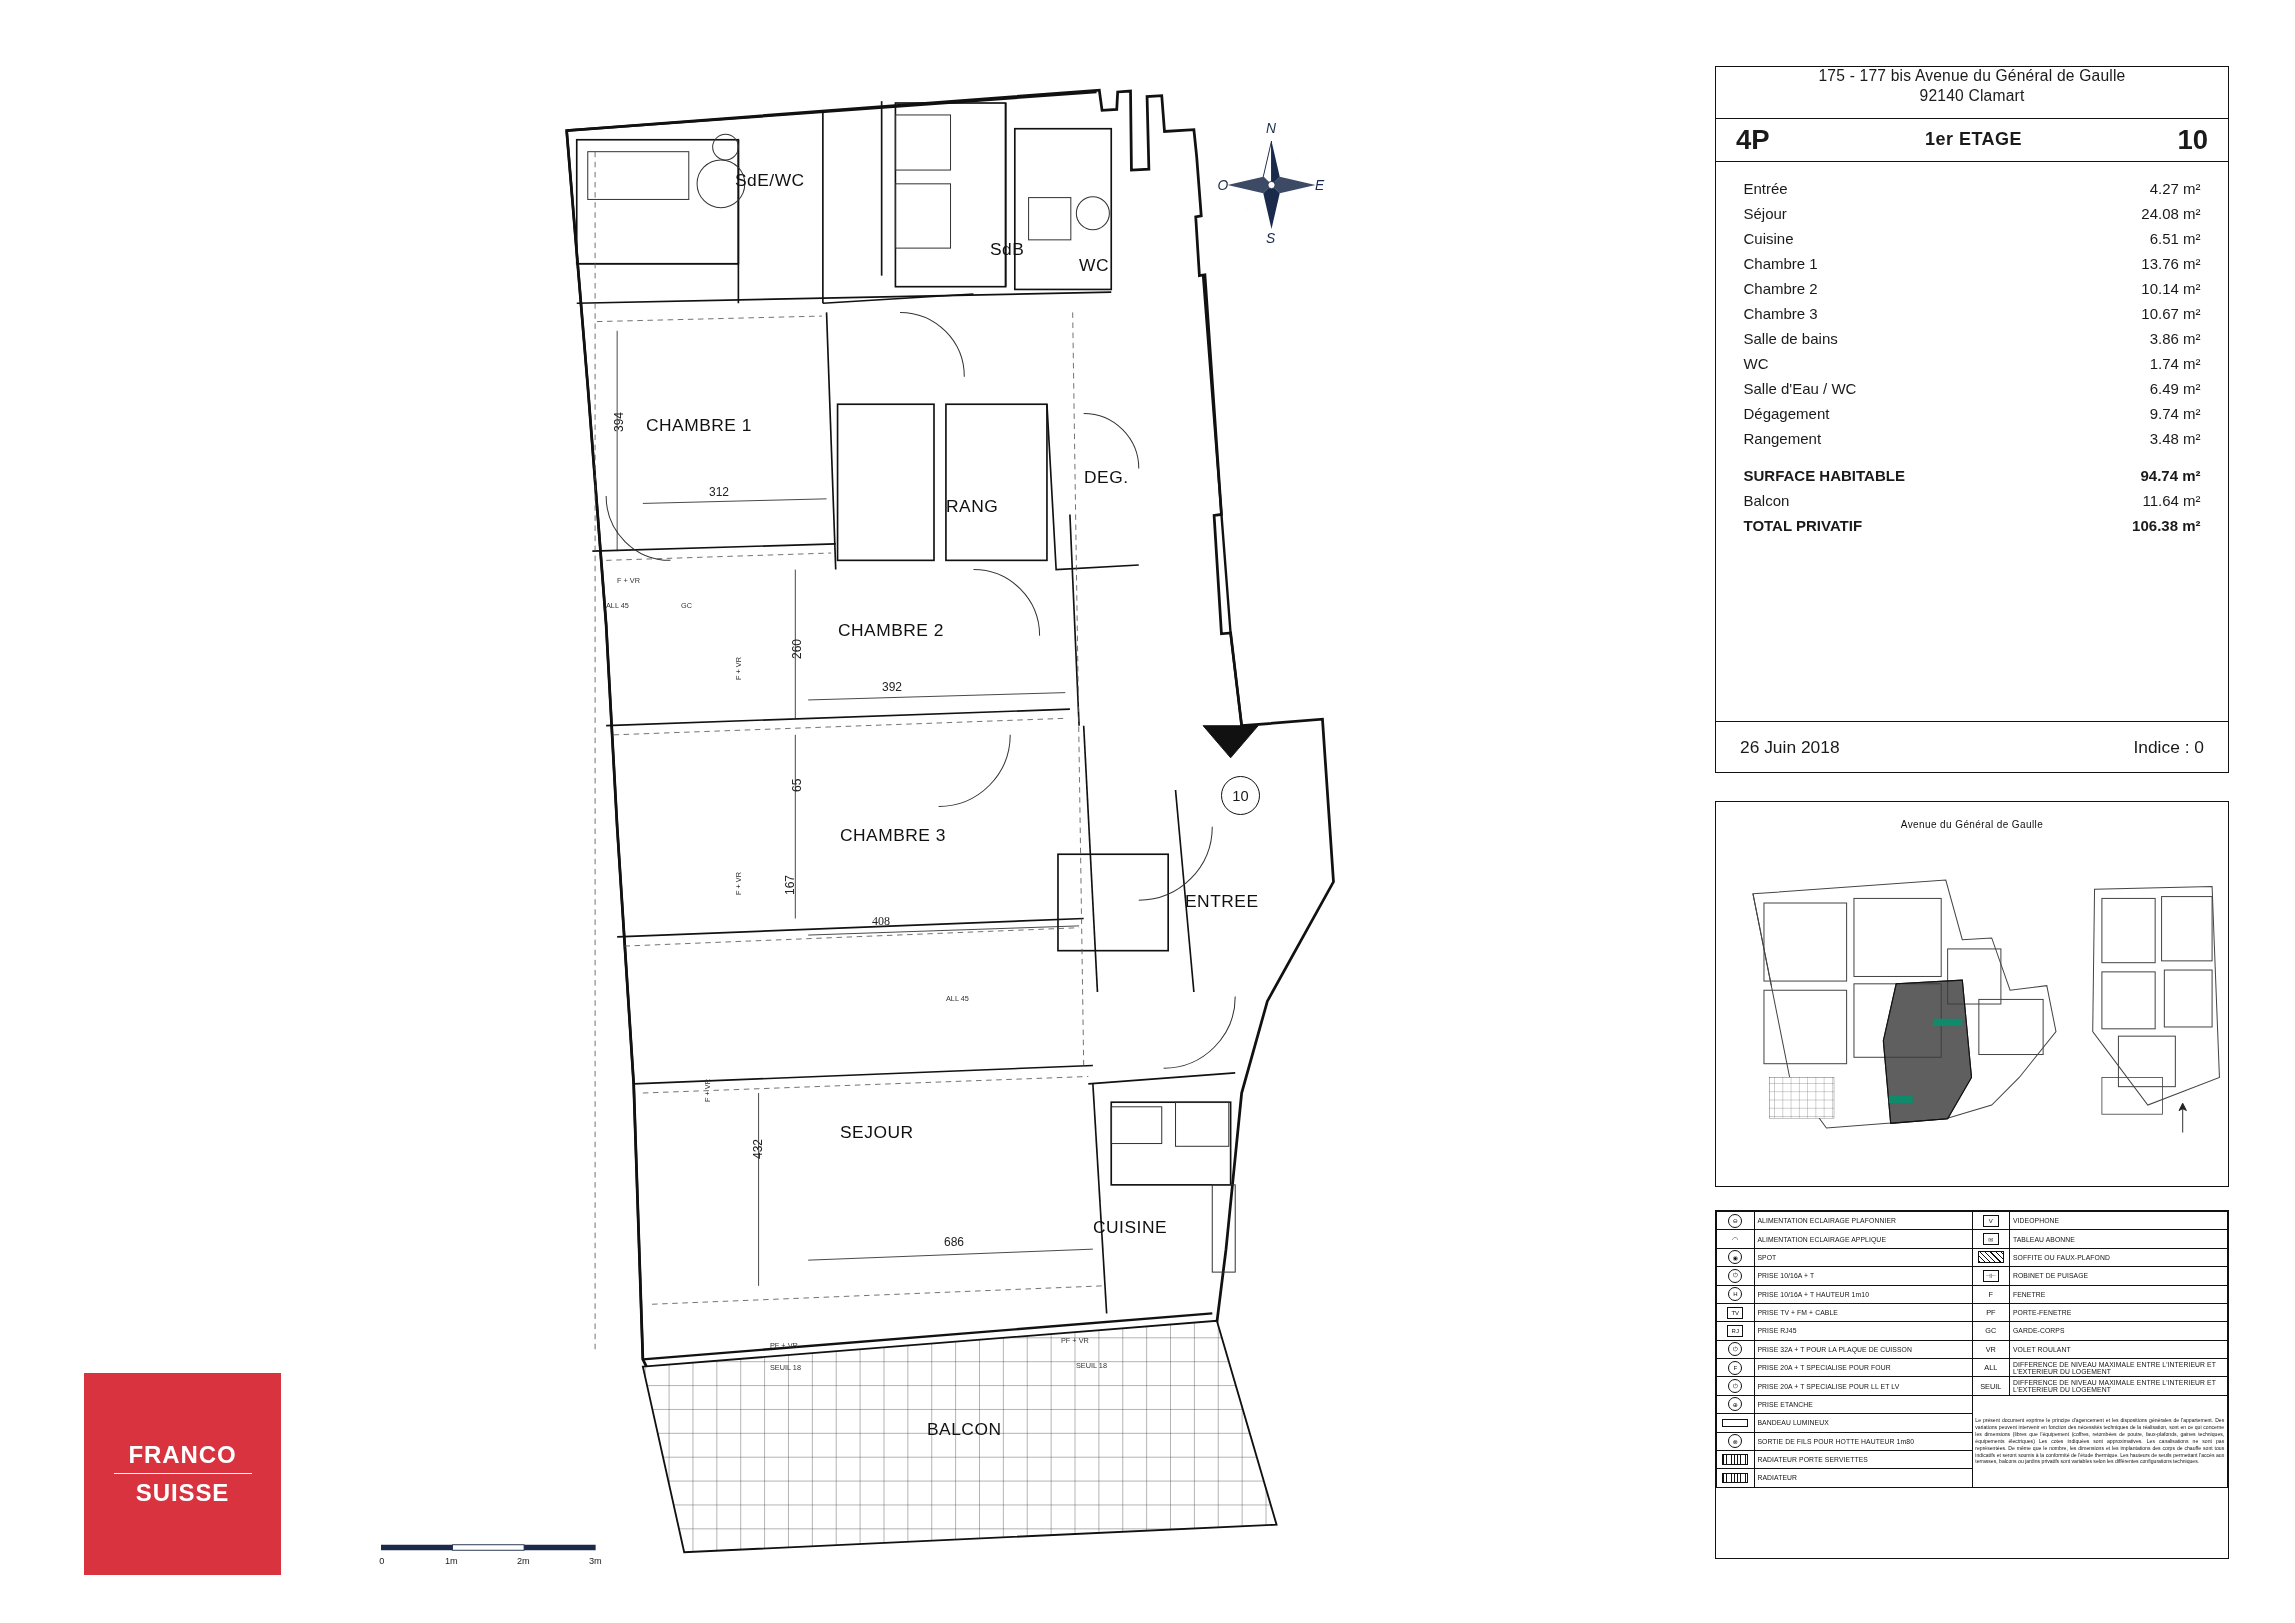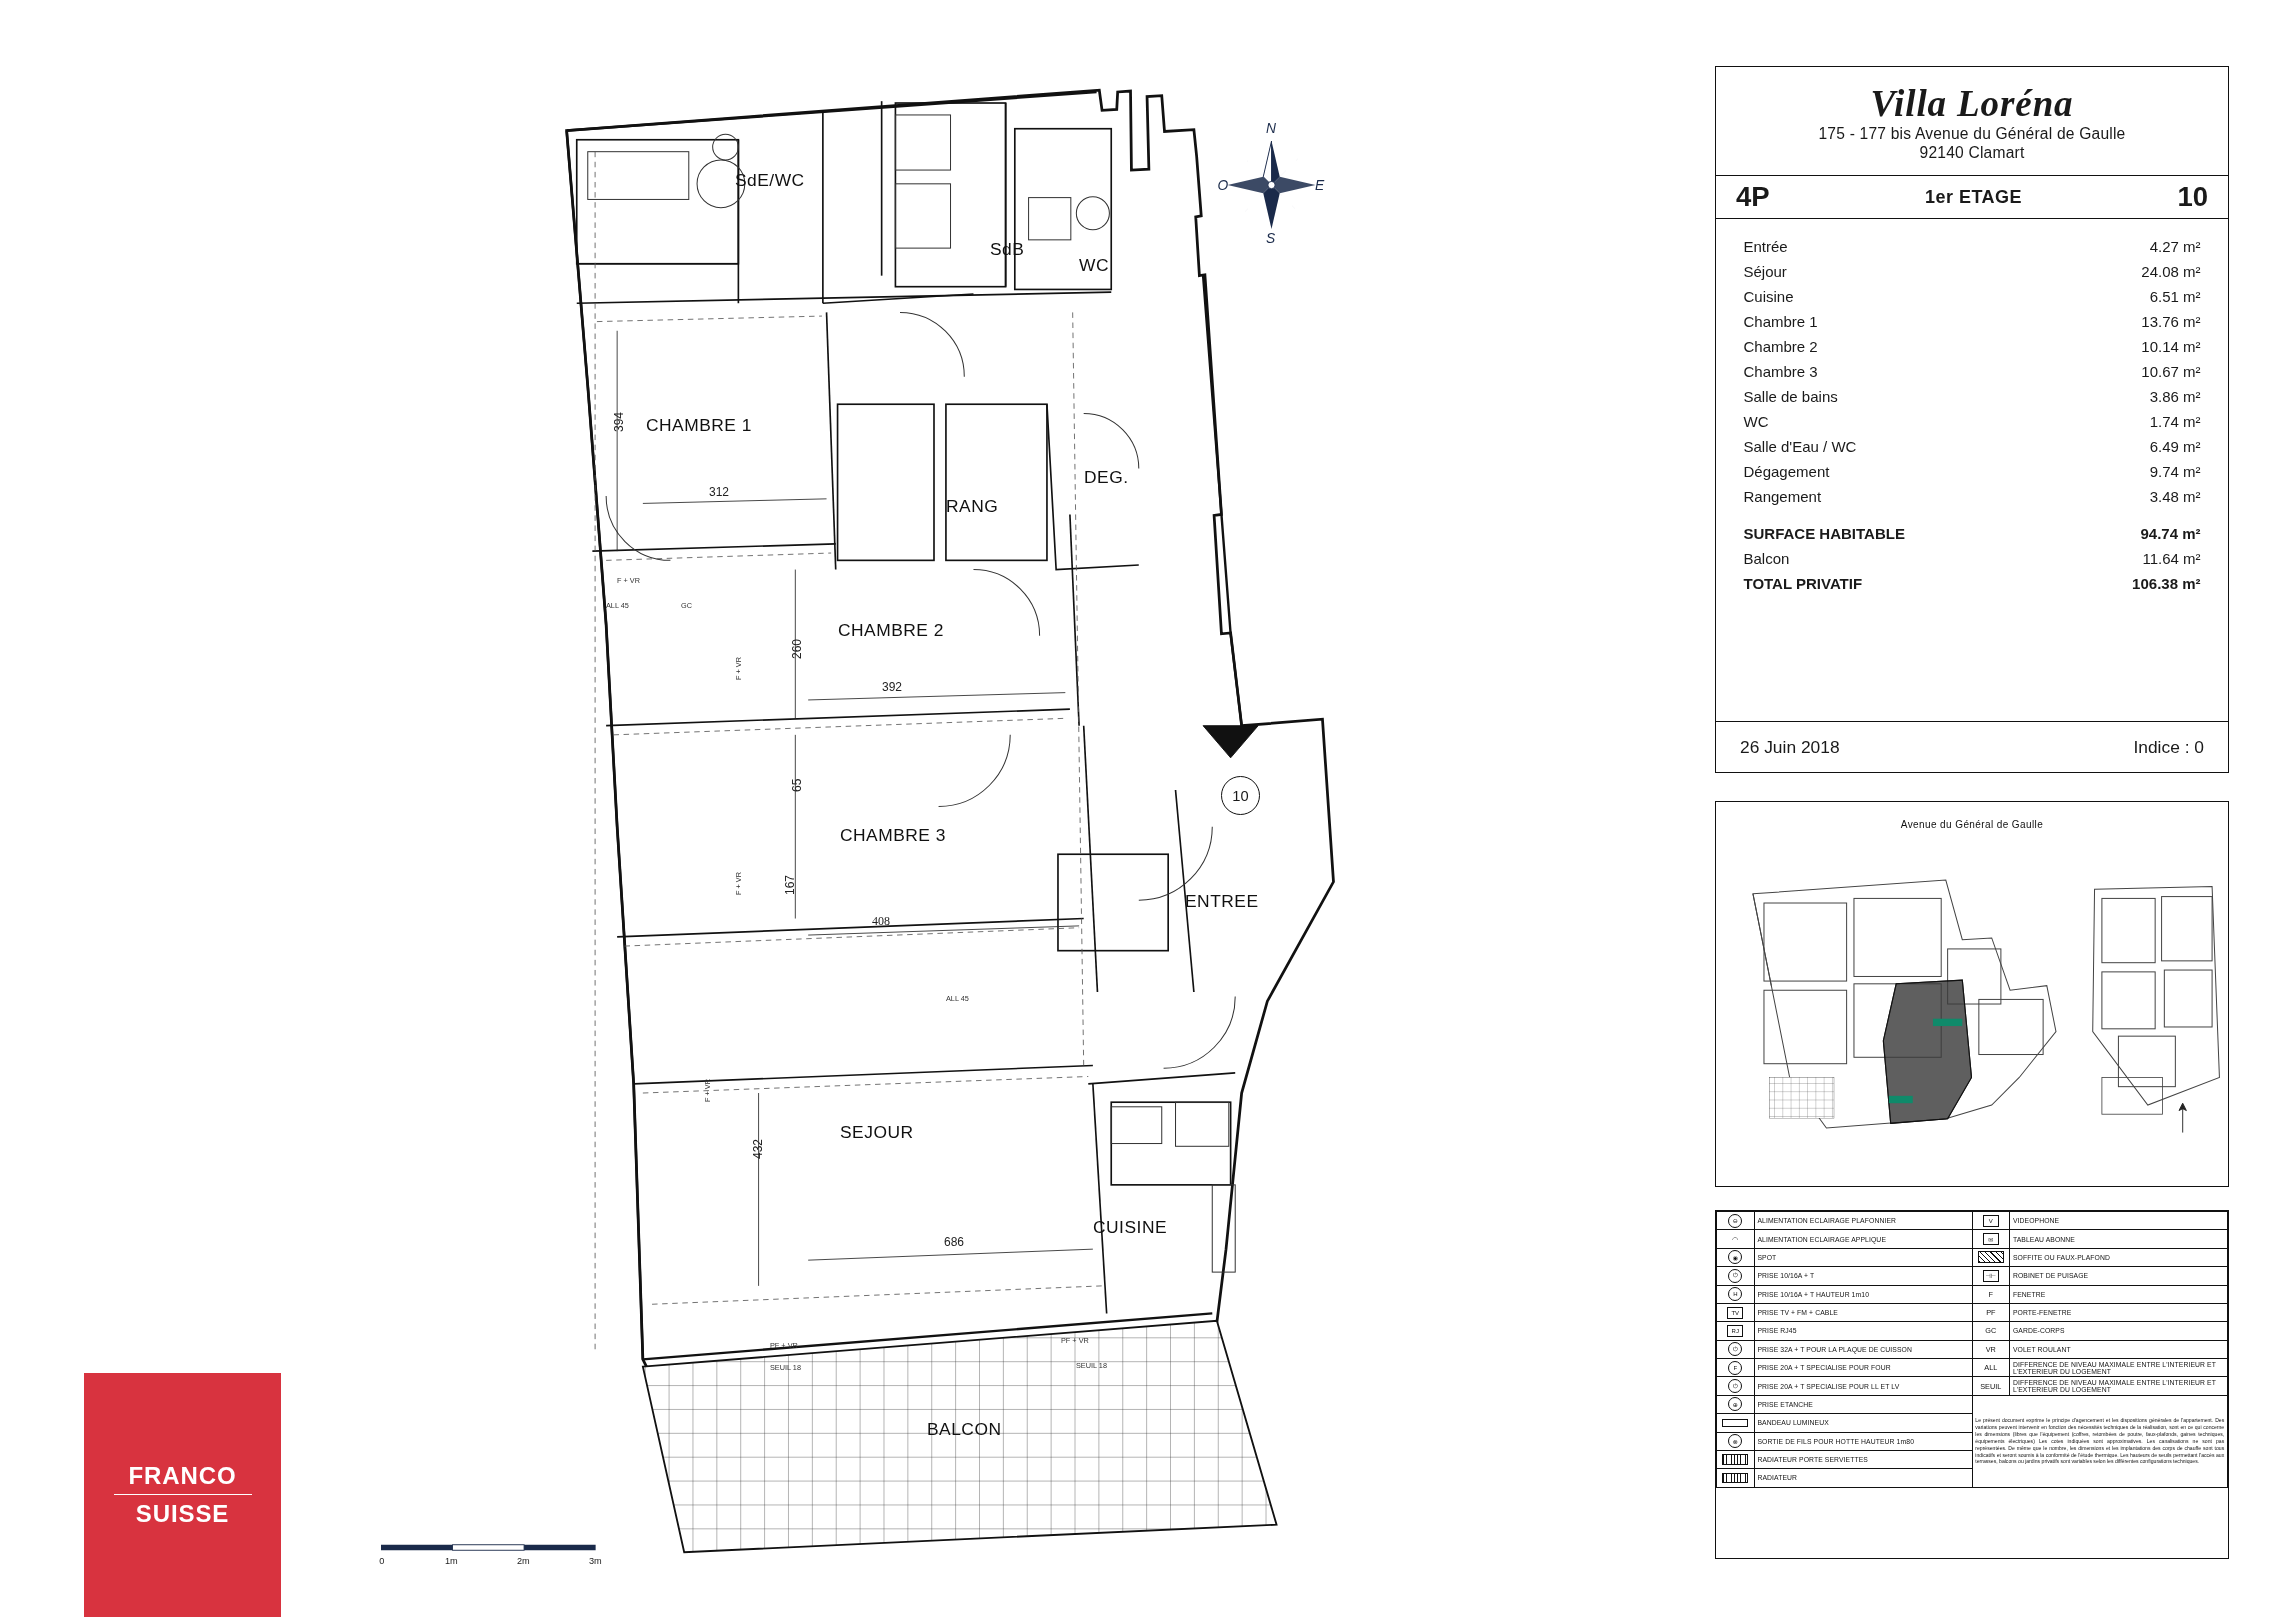--- a/index.html
+++ b/index.html
@@ -70,21 +70,21 @@
     position: absolute;
     left: 1212px; top: 119px;
     width: 119px; height: 133px;
   }
   #compass .cl { position: absolute; font-size: 13.8px; font-style: italic; color: #1a2a4a;}
 
   
   #logo-box {
     position: absolute;
     left: 84px; top: 1373px;
-    width: 197px; height: 244px;
+    width: 197px; height: 202px;
     background: #d8333f;
     display: flex;
     align-items: center;
     justify-content: center;
     flex-direction: column;
   }
   #logo-box .ltxt {
     color: #fff;
     font-family: "Liberation Sans", sans-serif;
     font-weight: bold;
@@ -420,21 +420,20 @@
   </div>
 
   <div id="logo-box">
     <div class="ltxt">FRANCO</div>
     <div class="lrule"></div>
     <div class="ltxt">SUISSE</div>
   </div>
 </div>
 
 <div class="panel" id="info-panel">
-  <div id="title-villa">Villa Loréna</div>
   <div class="addr">175 - 177 bis Avenue du Général de Gaulle</div>
   <div class="addr second">92140 Clamart</div>
 
   <div id="type-row">
     <span class="t-left">4P</span>
     <span class="t-mid">1er ETAGE</span>
     <span class="t-right">10</span>
   </div>
 
   <div id="areas">

